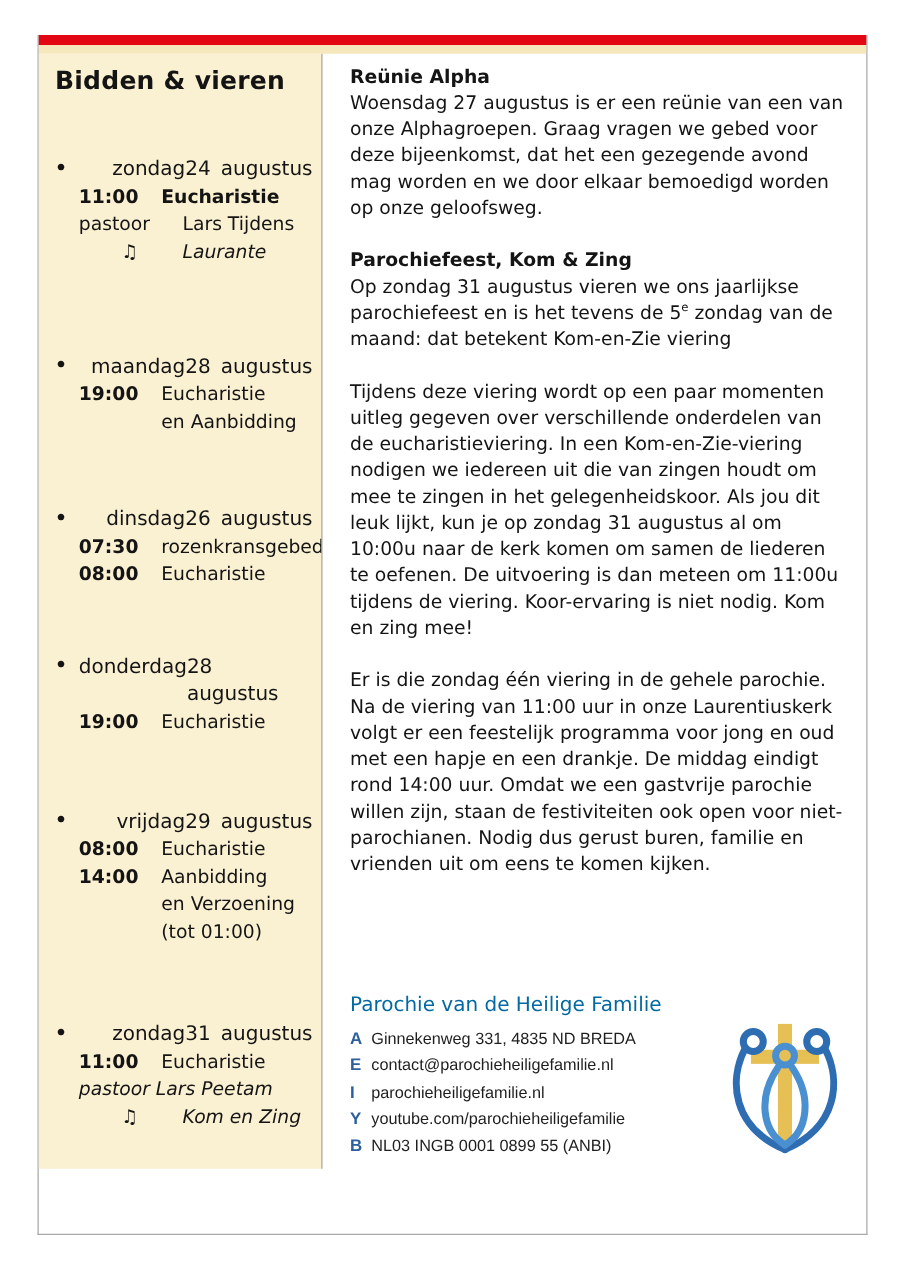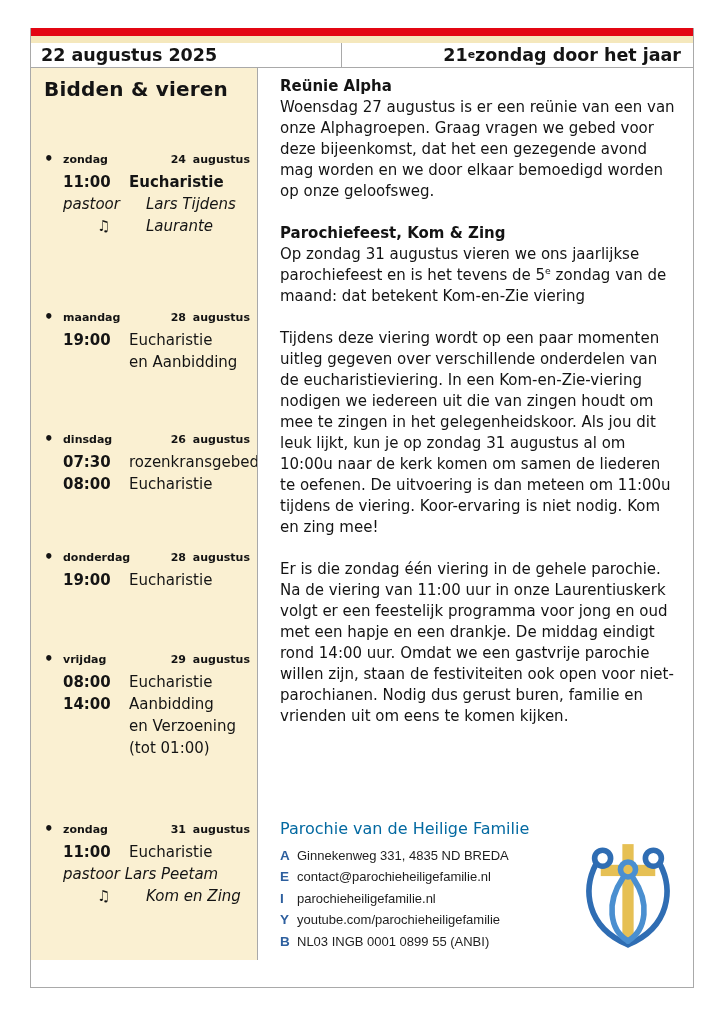--- a/index.html
+++ b/index.html
@@ -41,27 +41,27 @@
   .sidebar-title{font-weight:bold;font-size:20px;padding:9px 0 0 13px;letter-spacing:.2px;}
   .entry{position:relative;padding:0 7px 0 32px;font-size:15px;line-height:22px;}
   .entry{margin-top:58px;}
   .entry:nth-of-type(1){margin-top:48px;}
   .entry:nth-of-type(2){margin-top:70px;}
   .entry:nth-of-type(3){margin-top:56px;}
   .entry:nth-of-type(4){margin-top:52px;}
   .entry:nth-of-type(5){margin-top:58px;}
   .entry:nth-of-type(6){margin-top:60px;}
   .bullet{position:absolute;left:13px;top:-1px;font-weight:bold;}
-  .entry-head{display:flex;justify-content:space-between;font-weight:bold;font-size:11px;word-spacing:3px;}
+  .entry-head{display:flex;justify-content:flex-end;font-weight:normal;font-size:16px;word-spacing:3px;}
   .line{display:flex;}
   .c1{flex:0 0 58px;margin-right:8px;}
   .l-time .c1{font-weight:bold;}
   .l-timebold{font-weight:bold;}
   .l-cont{padding-left:66px;}
-  .l-italic{font-style:italic;}
+  .l-italic{}
   .l-italic .c1{flex-basis:75px;}
   .l-italicfull{font-style:italic;}
   .l-note{font-style:italic;}
   .l-note .c1{flex:0 0 75px;padding-left:34px;}
   
   .main{flex:1;padding:8px 16px 8px 22px;display:flex;flex-direction:column;font-size:15px;line-height:21px;justify-content:flex-end;}
   .main h3{font-size:15px;line-height:21px;font-weight:bold;}
   .main p{margin-bottom:21px;}
   .main section:last-of-type p{margin-bottom:0;}
   
@@ -74,30 +74,20 @@
 </style>
 </head>
 <body>
 
 <div class="sheet">
   <div class="redbar"></div>
 
 
   <div class="creambar"></div>
 
-  <div class="date-row">
-    <div class="date-left">
-      <span>22 augustus 2025</span>
-    </div>
-    <div class="date-right">
-      <span>21</span>
-        <sup>e</sup>
-        <span> zondag door het jaar</span>
-    </div>
-  </div>
 
   <div class="content">
 
     <aside class="sidebar">
       <div class="sidebar-title">Bidden &amp; vieren</div>
       <div id="entries-host">
   <div class="entry">
     <span class="bullet">•</span>
     <div class="entry-head">
       <span class="day">zondag</span>

